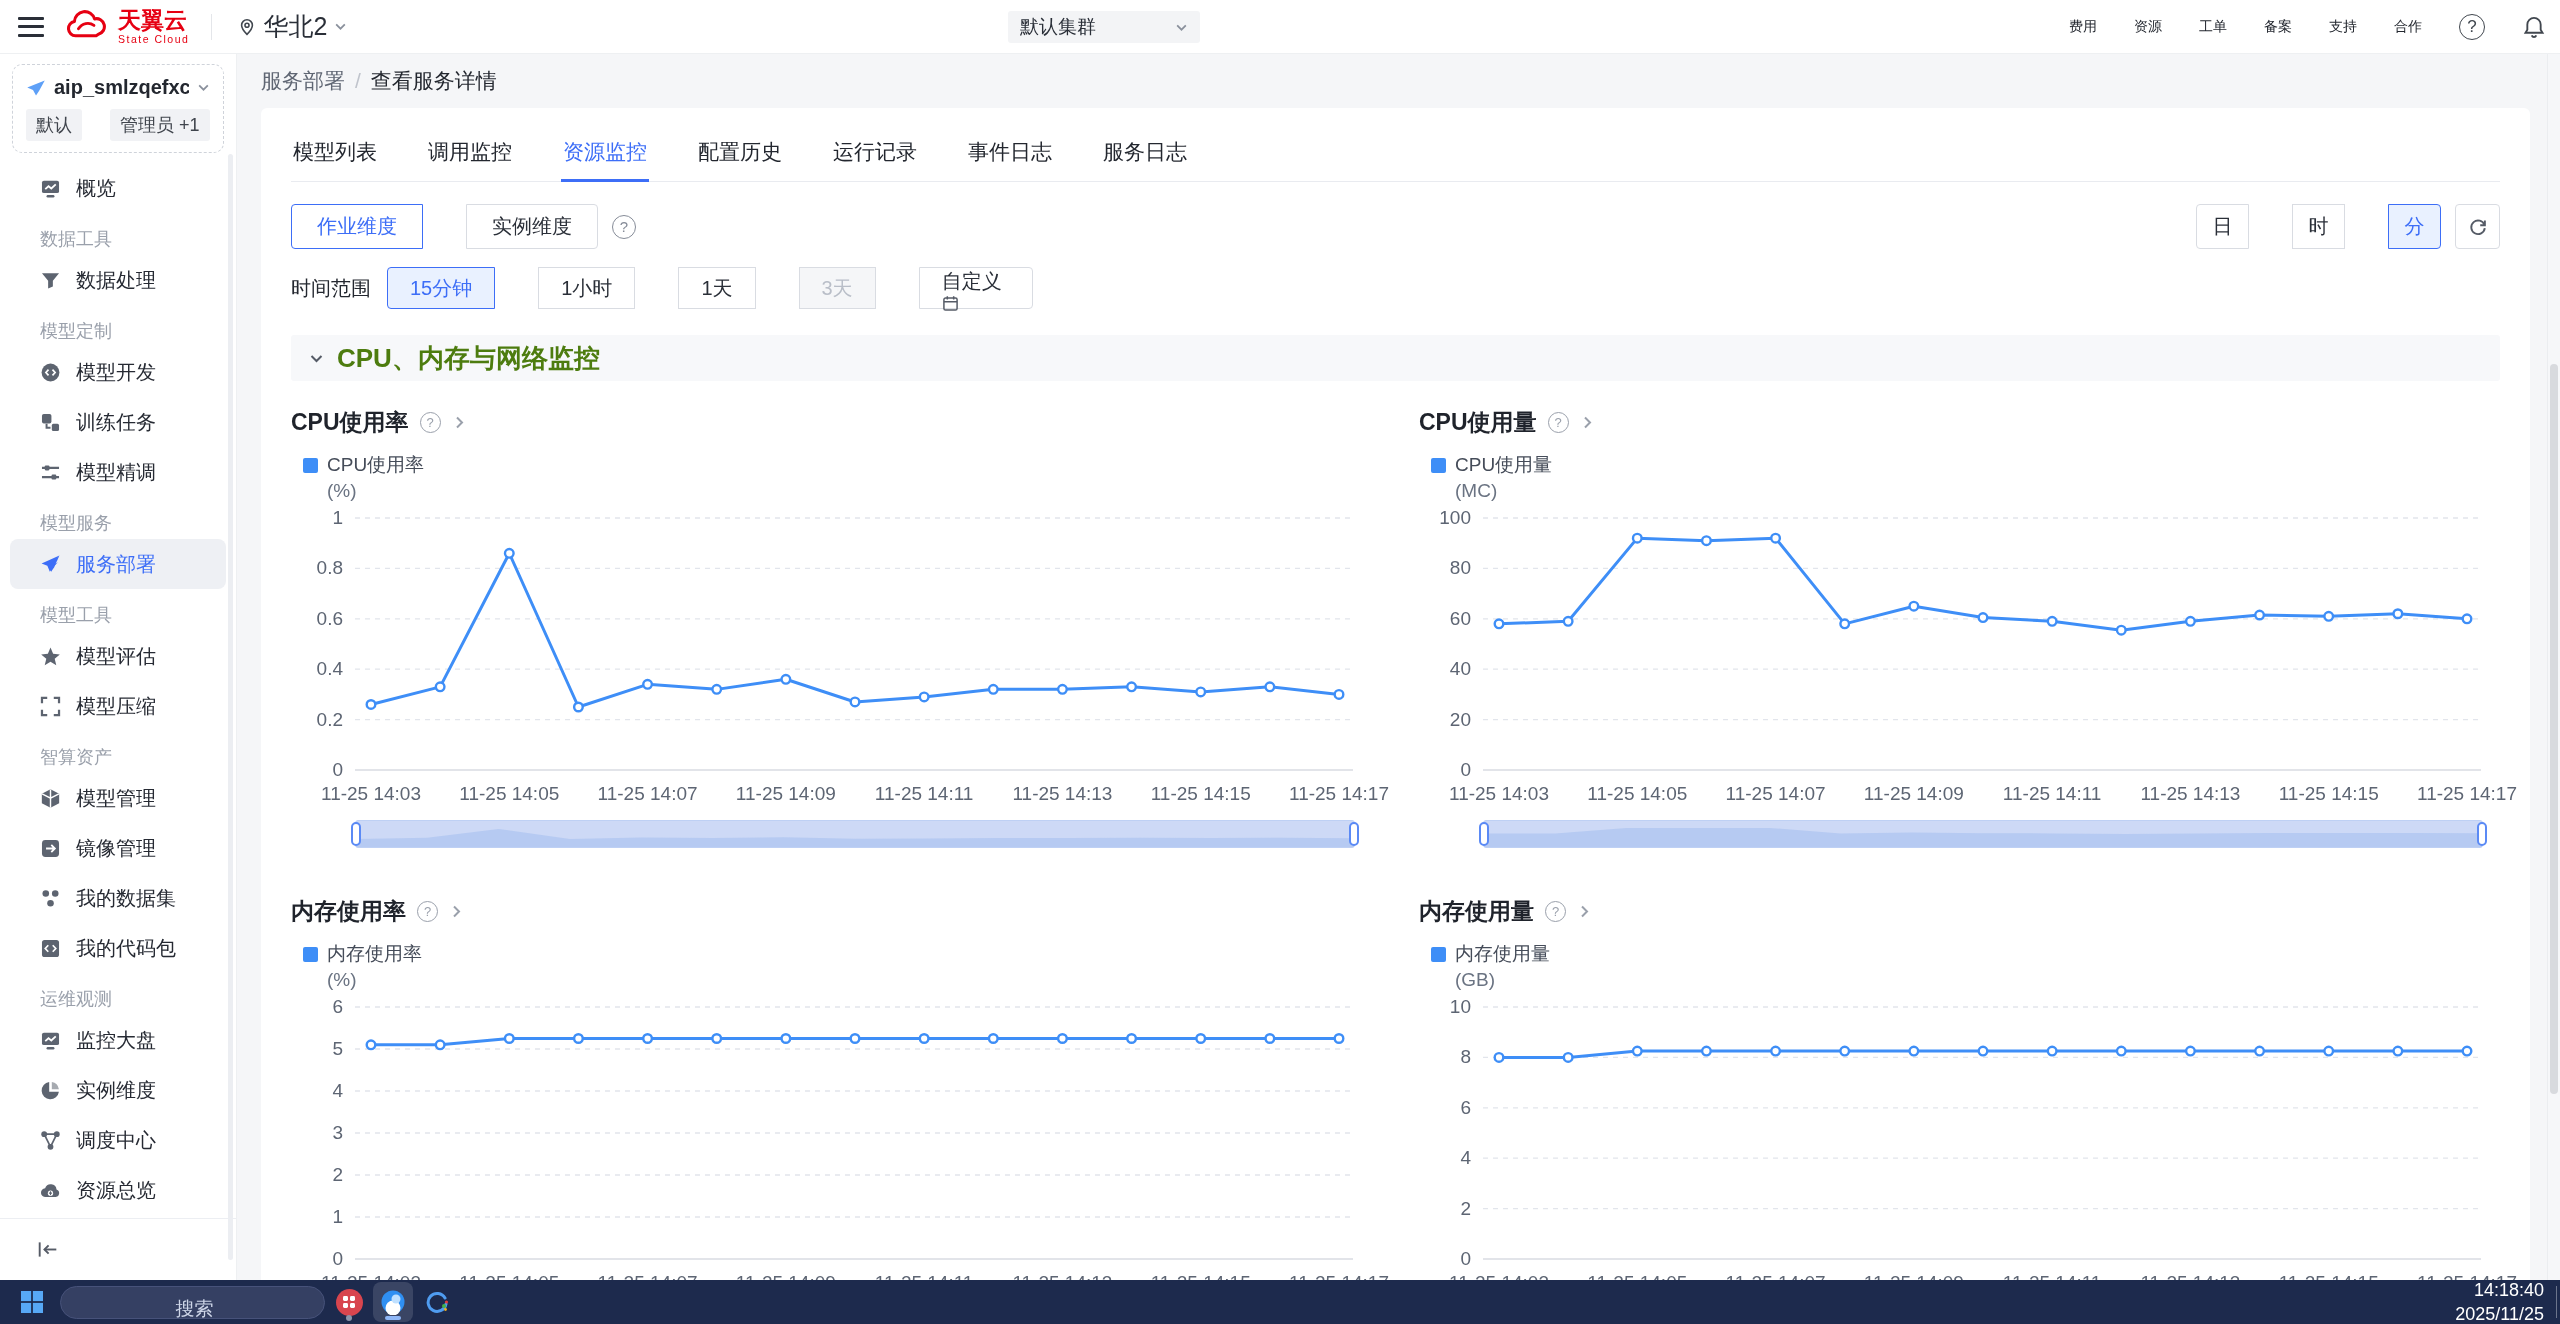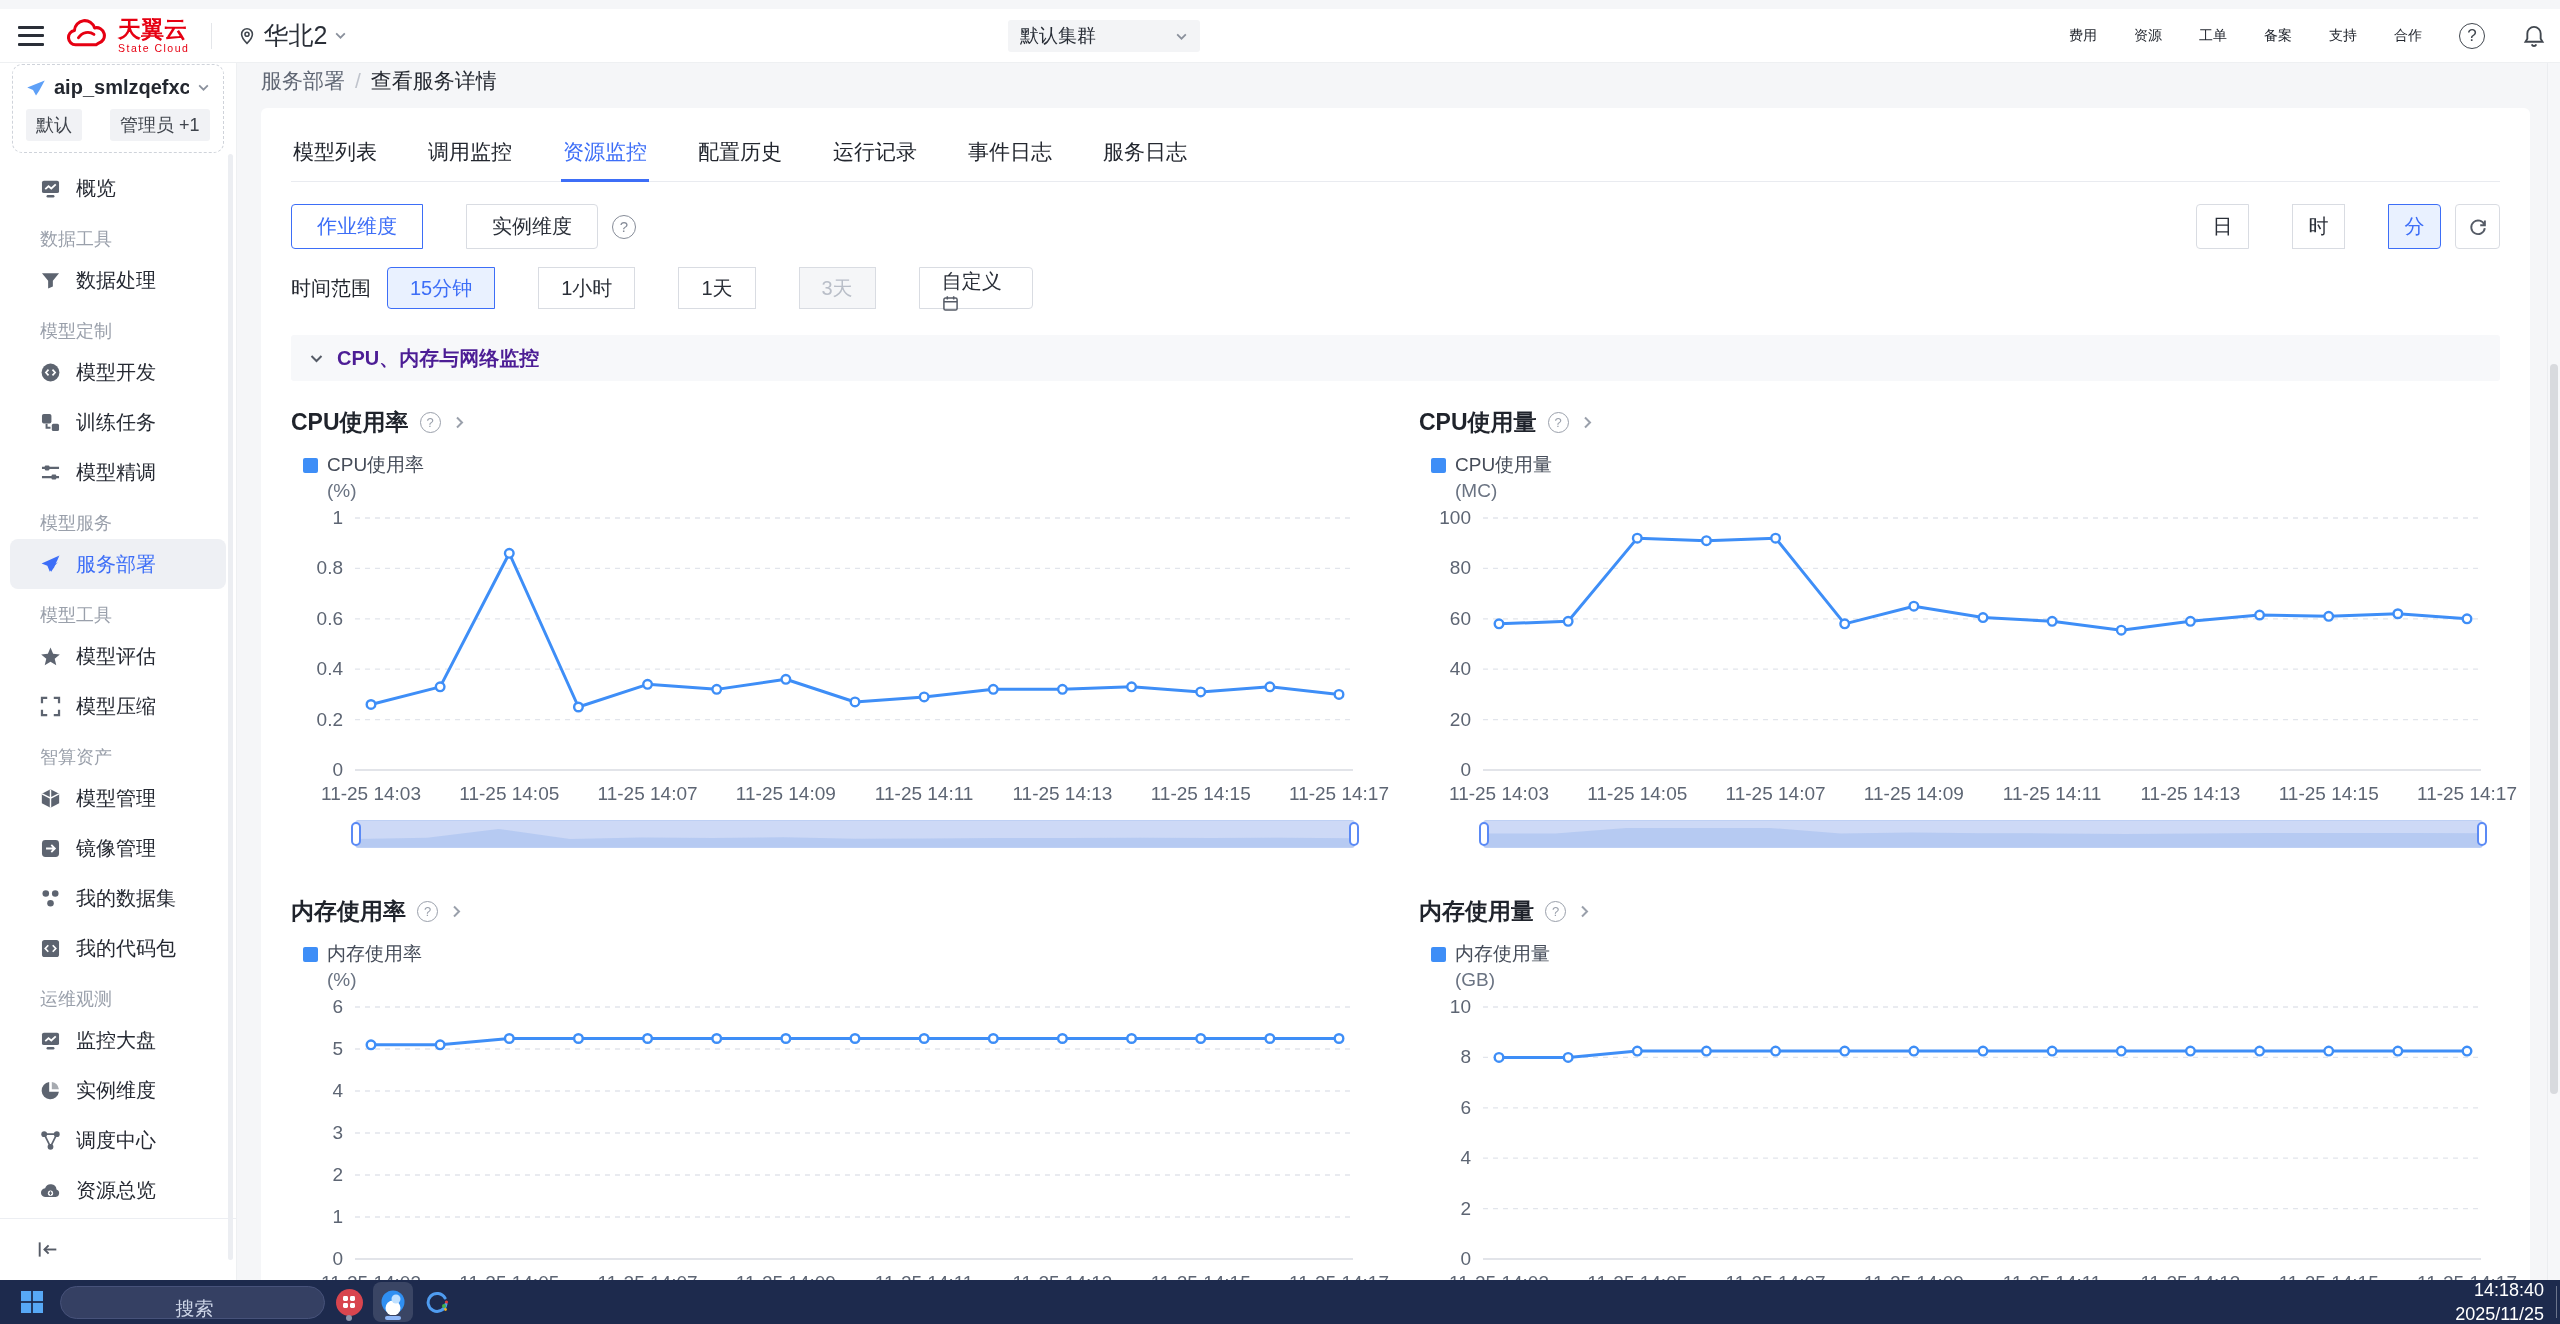--- a/index.html
+++ b/index.html
@@ -2,21 +2,21 @@
 <html><head>
 <meta charset="utf-8">
 <style>
   * { margin:0; padding:0; box-sizing:border-box; }
   html,body { width:2560px; height:1324px; overflow:hidden; background:#f5f6f8;
     font-family:"Liberation Sans","DejaVu Sans",sans-serif; color:#262a33; }
   body { position:relative; }
   svg { display:block; }
 
   
-  .topbar { position:absolute; top:9px; left:0; right:0; height:54px; background:#fff;
+  .topbar { position:absolute; top:0; left:0; right:0; height:54px; background:#fff;
     border-bottom:1px solid #eef0f2; display:flex; align-items:center; padding:0 14px 0 18px; z-index:20; }
   .hamburger { width:26px; height:20px; display:flex; flex-direction:column; justify-content:space-between; cursor:pointer; margin-right:20px; }
   .hamburger span { height:3px; background:#2a2f38; border-radius:1px; }
   .logo { display:flex; align-items:center; gap:8px; cursor:pointer; }
   .logo-text b { display:block; color:#e60012; font-size:23px; line-height:1.05; font-weight:700; }
   .logo-text i { display:block; color:#e60012; font-size:10.5px; font-style:normal; letter-spacing:1.5px; }
   .tb-div { width:1px; height:26px; background:#e4e6ea; margin:0 26px 0 22px; }
   .region { display:flex; align-items:center; gap:7px; font-size:25px; color:#2a2f38; cursor:pointer; }
   .chev { width:13px; height:13px; }
   .cluster { position:absolute; left:1008px; top:11px; width:192px; height:32px; background:#f3f4f6;
@@ -75,21 +75,21 @@
   .refresh-btn { width:45px; height:45px; margin-left:14px; border:1px solid #d9dce2; border-radius:4px;
     background:#fff; display:flex; align-items:center; justify-content:center; cursor:pointer; }
 
   .timerange { margin-top:18px; display:flex; align-items:center; gap:16px; }
   .timerange .lbl { font-size:20px; color:#23272f; }
   .tr button { height:42px; padding:0 22px; }
   .cal-ic { margin-left:8px; vertical-align:-2px; }
 
   .section-bar { margin-top:26px; height:46px; background:#f7f8fa; border-radius:3px;
     display:flex; align-items:center; gap:13px; padding:0 18px; cursor:pointer; }
-  .section-title { font-size:20px; font-weight:700; color:#4c1d95; }
+  .section-title { font-size:26px; font-weight:700; color:#4d7c0f; }
 
   .charts-grid { display:grid; grid-template-columns:1082px 1082px; column-gap:46px; row-gap:48px; margin-top:26px; }
   .chart-title-row { display:flex; align-items:center; gap:11px; }
   .chart-title { font-size:23px; font-weight:700; color:#1f232b; }
   .chart-help { width:21px; height:21px; border:1.5px solid #9aa0ab; border-radius:50%; color:#9aa0ab;
     display:flex; align-items:center; justify-content:center; font-size:13px; cursor:pointer; }
   .chart-legend { margin:16px 0 0 12px; display:flex; gap:9px; align-items:center; font-size:19px; color:#454c59; height:22px; }
   .legend-sq { width:15px; height:15px; border-radius:2px; flex:0 0 auto; }
   .chart-unit { margin:4px 0 0 36px; font-size:19px; color:#6a7382; height:26px; }
   .chart-plot { overflow:visible; }

